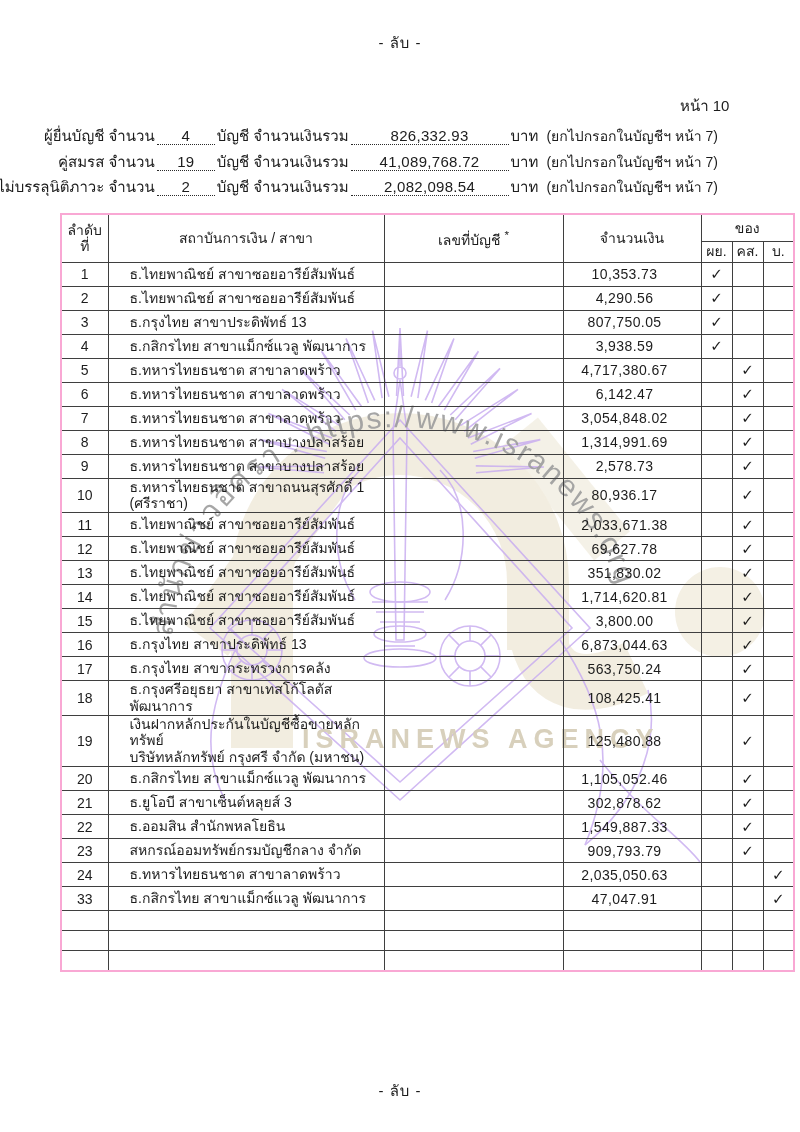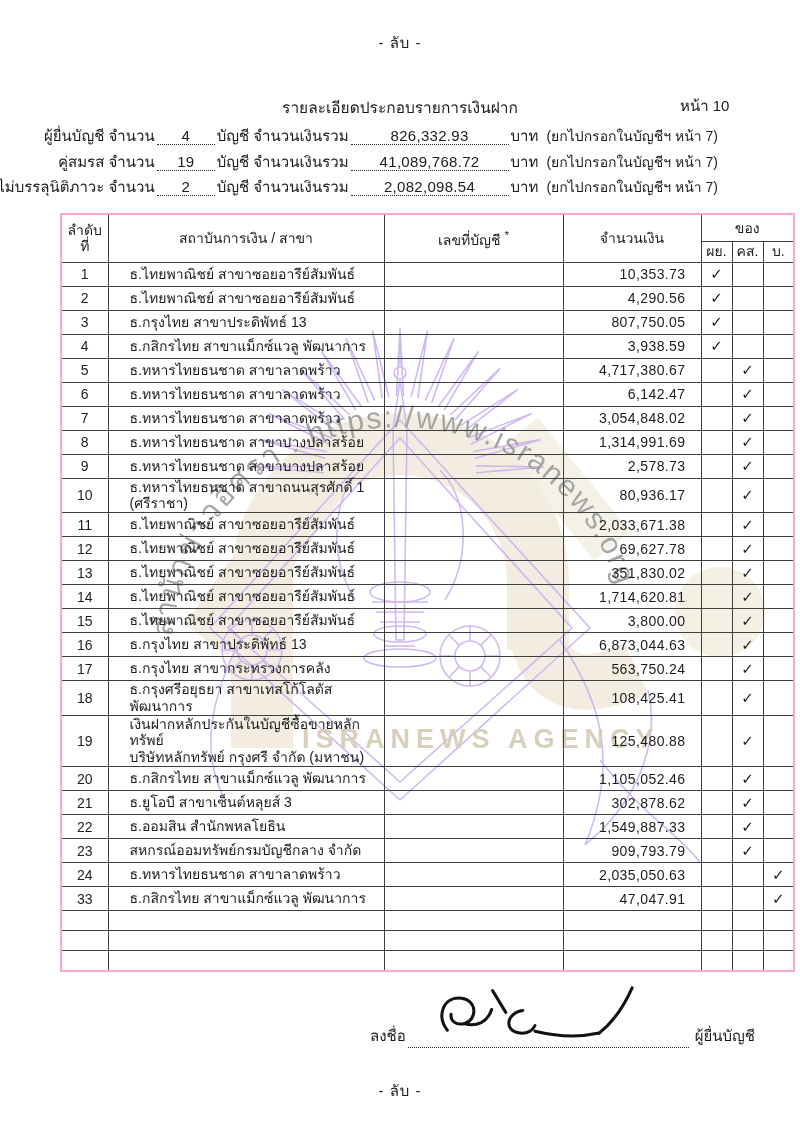--- a/index.html
+++ b/index.html
@@ -36,21 +36,21 @@
   thead tr.h1 { height: 27px; }
   thead tr.h2 { height: 21px; }
   thead th { border-bottom-width: 1.5px; }
   tbody tr { height: 24px; }
   tbody tr.tall { height: 40px; }
   tbody tr.empty { height: 20px; }
   td.no { text-align: center; font-size: 14px; }
   td.inst { padding-left: 21px; line-height: 1.2; }
   td.acct { border-top: none; border-bottom: none; }
   tr.empty td.acct { border-top: 1px solid #3f3f3f; border-bottom: 1px solid #3f3f3f; }
-  td.amount { text-align: right; padding-right: 15px; font-size: 14.5px; letter-spacing: 0.4px; margin-left: 35px; }
+  td.amount { text-align: center; padding-right: 15px; font-size: 14.5px; letter-spacing: 0.4px; margin-left: 35px; }
   td.own { text-align: center; font-size: 15px; }
   .check { font-family: "DejaVu Sans", sans-serif; font-size: 15px; }
 
   .footnote { position: absolute; top: 941px; right: 8px; font-size: 13.5px; white-space: nowrap; }
   .footnote .note-label { text-decoration: underline; margin-right: 4px; }
 
   .sig-row { position: absolute; top: 1024px; left: 370px; width: 385px; display: flex; align-items: flex-end; font-size: 15px; }
   .sig-label { margin-right: 2px; }
   .sig-line { position: relative; flex: 1; border-bottom: 1.5px dotted #2a2a2a; height: 19px; }
   .sig-suffix { margin-left: 6px; }
@@ -139,21 +139,20 @@
     <textPath href="#arcPath" startOffset="18">สำนักข่าวอิศรา : https://www.isranews.org</textPath>
   </text>
 
   <text x="302" y="748" font-size="27" font-weight="bold" letter-spacing="6" fill="#d6ceb9" opacity="0.95" font-family="Liberation Sans, DejaVu Sans, sans-serif">ISRANEWS AGENCY</text>
 </svg>
 
 <div class="content">
 
   <div class="secret-top">- ลับ -</div>
   <div class="page-number">หน้า 10</div>
-  <div class="doc-title">รายละเอียดประกอบรายการเงินฝาก</div>
 
   <div class="summary">
     <div class="summary-line">
       <span>ผู้ยื่นบัญชี  จำนวน</span>
       <span class="dotted s-count">4</span>
       <span>บัญชี จำนวนเงินรวม</span>
       <span class="dotted s-amount">826,332.93</span>
       <span class="s-baht">บาท</span>
       <span class="s-ref">(ยกไปกรอกในบัญชีฯ หน้า 7)</span>
     </div>
@@ -505,31 +504,15 @@
           <td class="acct"></td>
           <td class="amount"></td>
           <td class="own"></td>
           <td class="own"></td>
           <td class="own"></td>
         </tr>
       </tbody>
   </table>
 
 
-  <div class="sig-row">
-    <span class="sig-label">ลงชื่อ</span>
-    <span class="sig-line">
-      <svg class="signature" viewBox="0 0 240 70" xmlns="http://www.w3.org/2000/svg">
-        <g stroke="#111" stroke-width="3.2" fill="none" stroke-linecap="round" stroke-linejoin="round">
-          <path d="M 18 48 C 6 32 14 12 33 14 C 50 16 50 37 36 41 C 27 43 21 38 22 31"></path>
-          <path d="M 36 41 C 49 45 61 39 65 26"></path>
-          <path d="M 66 6 L 80 29"></path>
-          <path d="M 98 27 C 81 29 77 49 95 51 C 103 52 109 48 111 43"></path>
-          <path d="M 111 49 C 136 55 161 55 179 51"></path>
-          <path d="M 179 51 C 193 40 206 21 214 3"></path>
-        </g>
-      </svg>
-    </span>
-    <span class="sig-suffix">ผู้ยื่นบัญชี</span>
-  </div>
 
   <div class="secret-bottom">- ลับ -</div>
 </div>
 
 </body></html>

